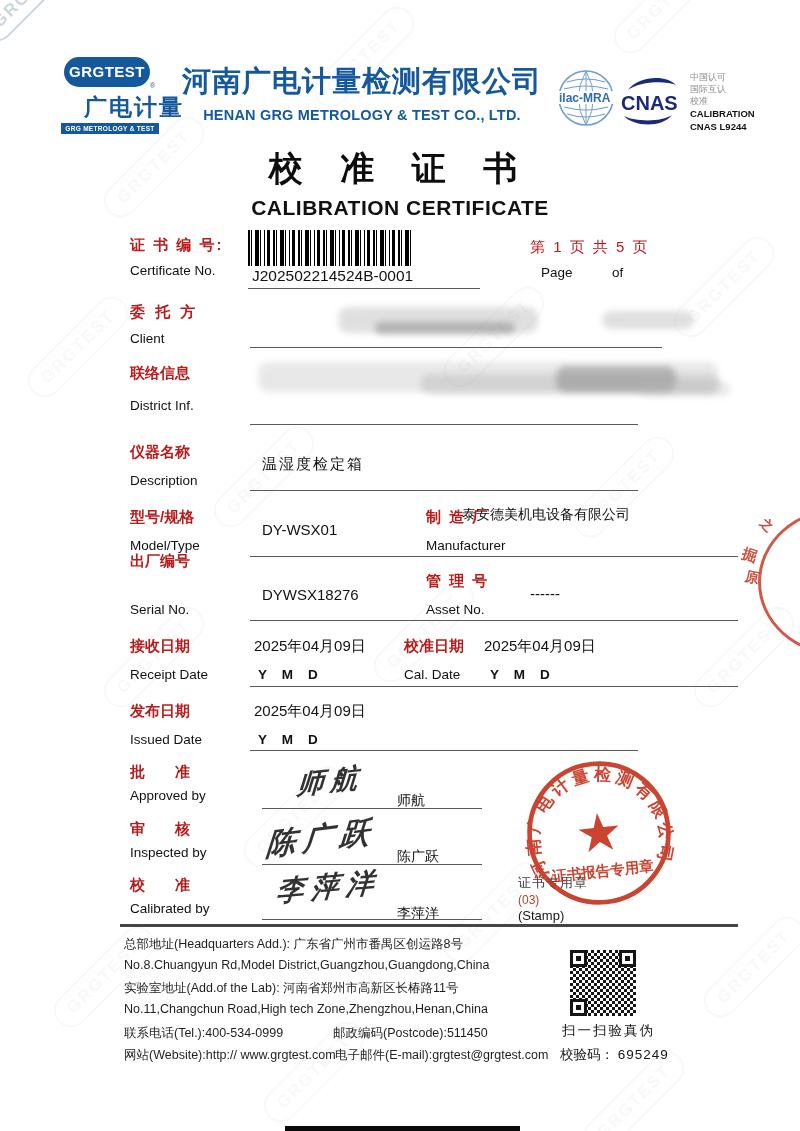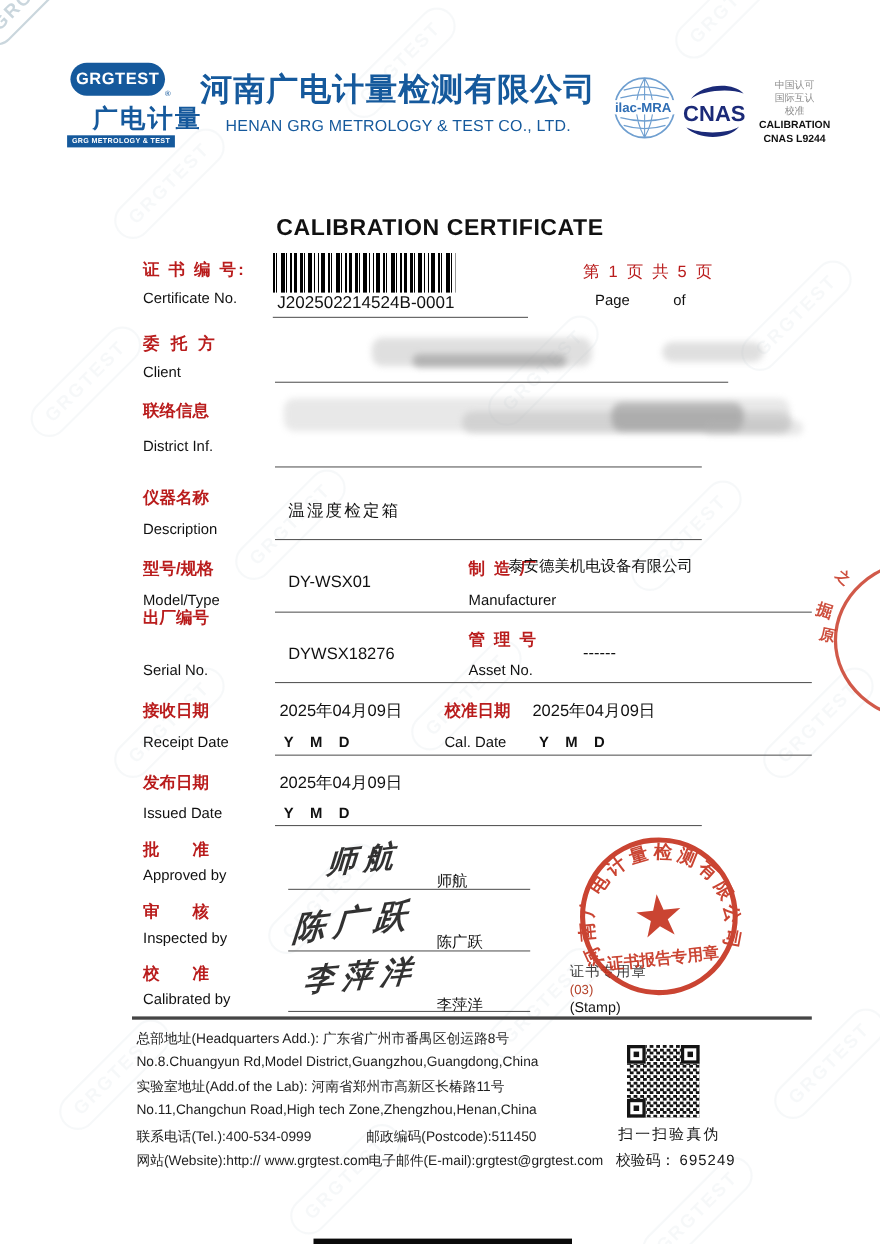--- a/index.html
+++ b/index.html
@@ -12,22 +12,22 @@
       transform:rotate(-45deg);pointer-events:none;}
   
   .badge{left:64px;top:57px;width:86px;height:30px;background:#15599c;border-radius:16px;
          color:#fff;font-weight:bold;font-size:15px;text-align:center;line-height:30px;letter-spacing:.5px;}
   .reg{left:150px;top:82px;font-size:7px;color:#15599c;}
   .logo-cn{left:60px;top:92px;font-size:23px;font-weight:bold;color:#15599c;letter-spacing:2px;margin-left:24px;}
   .logo-bar{left:61px;top:123px;width:98px;height:11px;background:#15599c;color:#fff;
             font-size:6.5px;font-weight:bold;text-align:center;line-height:11px;letter-spacing:.3px;}
   .company{left:172px;top:62px;width:380px;text-align:center;color:#15599c;}
   .company-cn{font-size:29px;font-weight:bold;letter-spacing:1px;}
-  .company-en{font-size:14.5px;font-weight:normal;margin-top:5px;letter-spacing:.2px;}
-  .accred{left:690px;top:71px;font-size:9px;color:#8d8d8d;line-height:12px;text-align:center;}
+  .company-en{font-size:14.5px;font-weight:bold;margin-top:5px;letter-spacing:.2px;}
+  .accred{left:690px;top:71px;font-size:9px;color:#8d8d8d;line-height:12px;}
   .accred .en{color:#111;font-weight:bold;font-size:9.5px;line-height:13px;}
   .title-cn{left:0;top:146px;width:800px;text-align:center;font-size:34px;font-weight:bold;
             letter-spacing:14px;color:#0d0d0d;}
   .title-en{left:0;top:196px;width:800px;text-align:center;font-size:21px;font-weight:bold;
             letter-spacing:.5px;color:#111;}
   
   .lcn{font-size:15px;font-weight:bold;color:#b91c1c;}
   .len{font-size:13.5px;color:#111;}
   .val{font-size:15px;color:#111;}
   .pre{white-space:pre;}
@@ -113,20 +113,21 @@
   </svg>
 
   <div class="abs accred">
     <div>中国认可</div>
     <div>国际互认</div>
     <div>校准</div>
     <div class="en">CALIBRATION</div>
     <div class="en">CNAS L9244</div>
   </div>
 
+  <div class="abs title-cn">校 准 证 书</div>
   <div class="abs title-en">CALIBRATION CERTIFICATE</div>
 
   <div class="abs lcn" style="left:130px;top:236px;letter-spacing:2px">证 书 编 号:</div>
   <div class="abs len" style="left:130px;top:263px">Certificate No.</div>
   <div class="abs barcode"></div>
   <div class="abs val" style="left:252px;top:267px;font-size:15.5px">J202502214524B-0001</div>
   <div class="hline" style="left:248px;top:288px;width:232px"></div>
   <div class="abs lcn" style="left:530px;top:238px;letter-spacing:2px;font-weight:normal">第 1 页 共 5 页</div>
   <div class="abs len" style="left:541px;top:265px">Page</div>
   <div class="abs len" style="left:612px;top:265px">of</div>

